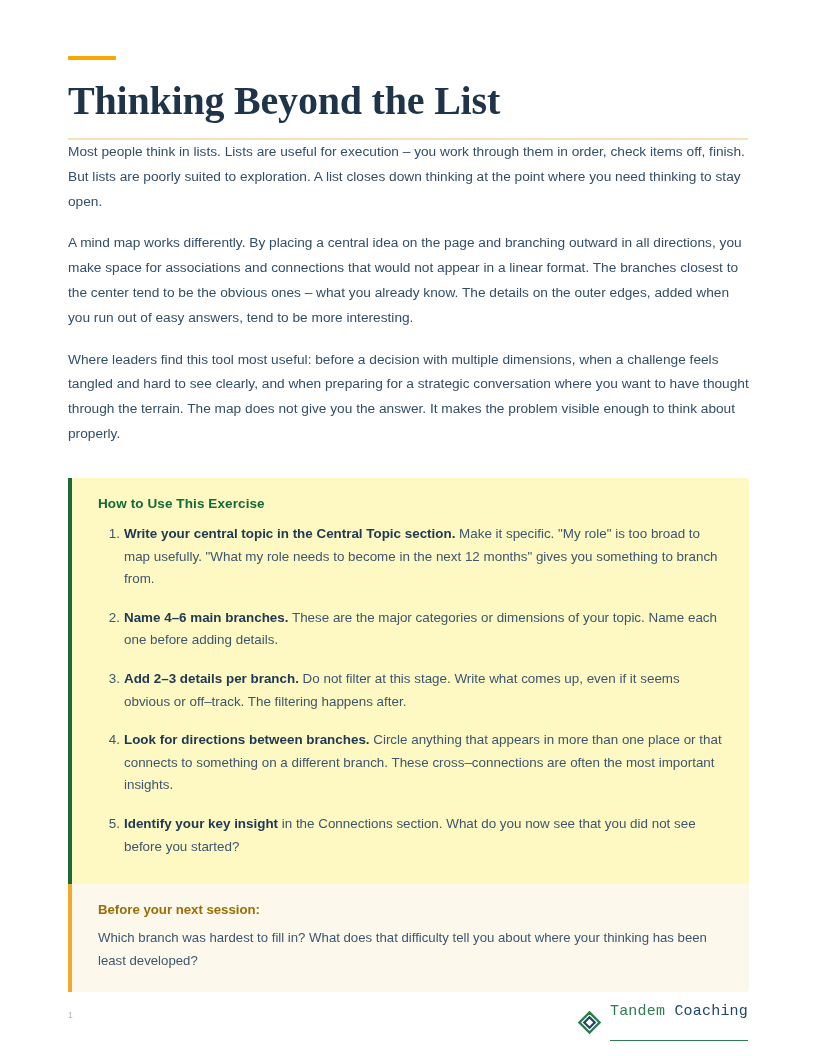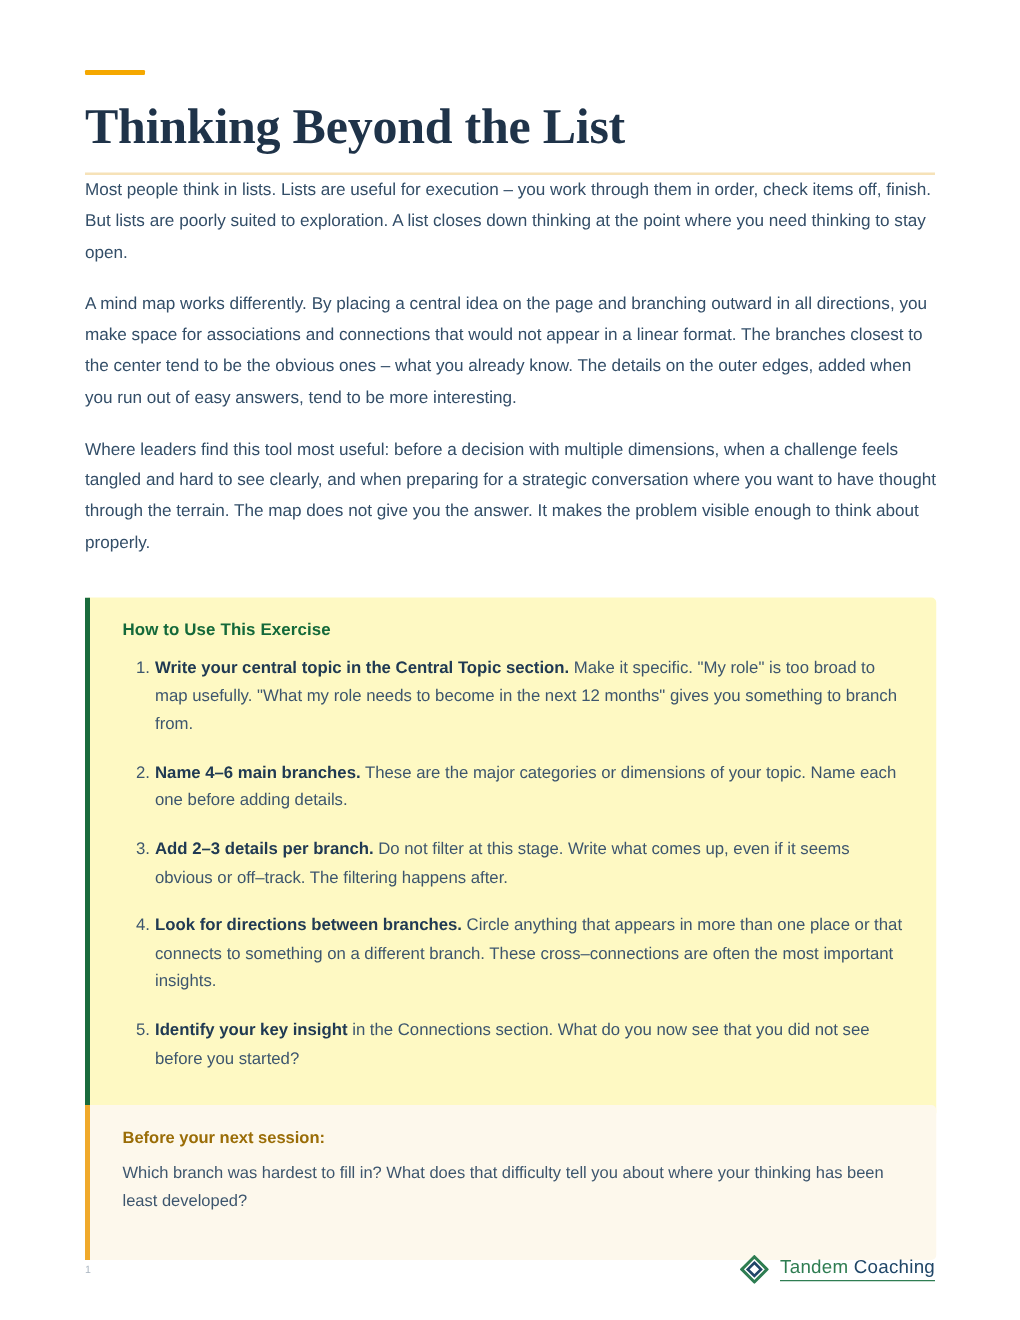--- a/index.html
+++ b/index.html
@@ -128,21 +128,21 @@
 
   
   .callout-yellow {
     position: absolute;
     left: 68px;
     top: 884px;
     width: 681px;
     background: #FDF8EC;
     border-left: 4px solid #F0A92B;
     border-radius: 0 4px 4px 0;
-    padding: 18px 26px 36px 26px;
+    padding: 18px 26px 20px 26px;
   }
 
   .callout-yellow-title {
     font-size: 13.2px;
     font-weight: bold;
     color: #9A6D07;
     margin-bottom: 10px;
   }
 
   .callout-yellow-body {
@@ -169,25 +169,25 @@
     gap: 9px;
   }
 
   .logo-mark {
     width: 23px;
     height: 23px;
     display: block;
   }
 
   .logo-wordmark {
-    font-family: Liberation Sans, sans-serif;
+    font-family: Liberation Mono, monospace;
     font-size: 15px;
     letter-spacing: 0.2px;
     border-bottom: 1.6px solid #2E7D52;
-    padding-bottom: 1px;
+    padding-bottom: 19px;
     line-height: 1.1;
   }
 
   .logo-word-1 { color: #2E7D52; }
   .logo-word-2 { color: #204668; }
 </style>
 </head>
 <body>
 
 <div class="page">

